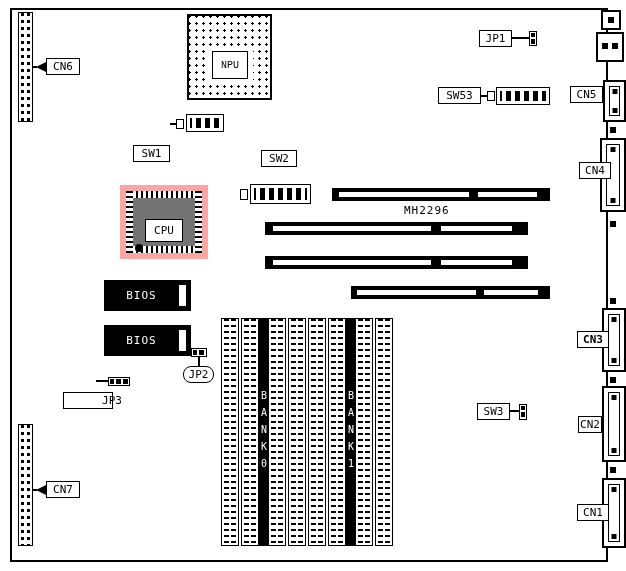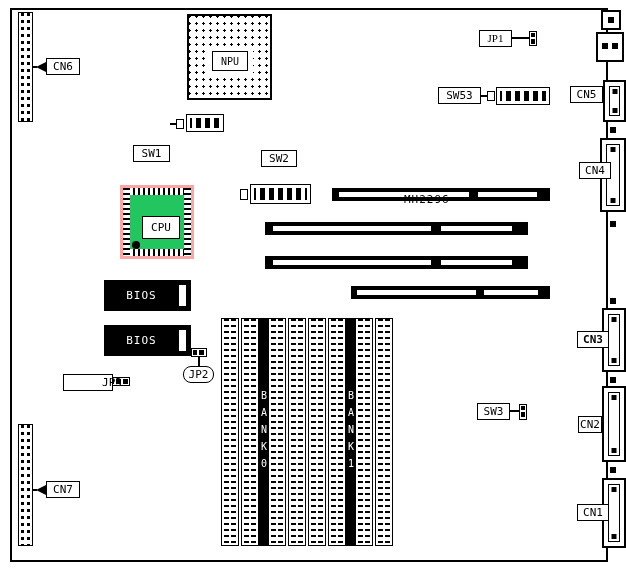--- a/index.html
+++ b/index.html
@@ -15,24 +15,24 @@
     background-image:
       linear-gradient(to right,#fff 0 2px,transparent 2px 5px,#fff 5px 8px,transparent 8px 11px,#fff 11px 13px),
       repeating-linear-gradient(to bottom,#000 0 3px,#fff 3px 7px);}
   
   .arrow-left{width:0;height:0;border-top:5px solid transparent;border-bottom:5px solid transparent;border-right:10px solid #000;z-index:6;}
   .line{background:#000;z-index:4;}
   
   .npu{left:187px;top:14px;width:85px;height:86px;border:2px solid #000;
        background-image:radial-gradient(#000 1.3px,transparent 1.4px);
        background-size:7px 7px;background-position:4px 4px;}
-  .npu-lbl{left:212px;top:51px;width:36px;height:20px;border:1px solid #000;background:#fff;
-       box-shadow:0 0 0 5px #fff;display:flex;align-items:center;justify-content:center;font-size:10px;z-index:3;}
-  
-  .cpu{left:120px;top:185px;width:74px;height:74px;border:3px solid #fca5a5;background:#22c55e;}
+  .npu-lbl{left:212px;top:51px;width:36px;height:28px;border:1px solid #000;background:#fff;
+       box-shadow:0 0 0 5px #fff;display:flex;align-items:center;justify-content:center;font-size:10px;z-index:3;font-family:Liberation Mono, monospace;}
+  
+  .cpu{left:120px;top:185px;width:88px;height:74px;border:6px solid #fca5a5;background:#737373;}
   .pins-h{position:absolute;left:0;right:0;height:7px;background:repeating-linear-gradient(to right,#000 0 2px,#fff 2px 5px);}
   .pins-v{position:absolute;top:0;bottom:0;width:7px;background:repeating-linear-gradient(to bottom,#000 0 2px,#fff 2px 5px);}
   .cpu-lbl{position:absolute;left:19px;top:28px;width:36px;height:21px;border:1px solid #000;background:#fff;
        display:flex;align-items:center;justify-content:center;font-size:11px;}
   .cpu-dot{position:absolute;left:9px;top:53px;width:8px;height:8px;border-radius:50%;background:#000;}
   
   .dip{border:1px solid #000;background:#fff;padding:3px;background-clip:content-box;
        background-image:repeating-linear-gradient(to right,#000 0 5px,#fff 5px 9px);}
   .dip-lead{border:1px solid #000;background:#fff;}
   
@@ -80,21 +80,21 @@
 <div class="abs lbl" style="left:46px;top:58px;width:34px;">CN6</div>
 
 <div class="abs npu"></div>
 <div class="abs npu-lbl">NPU</div>
 
 <div class="abs lbl" style="left:133px;top:115px;width:37px;margin-top:30px;">SW1</div>
 <div class="abs line" style="left:170px;top:123px;width:6px;height:2px;"></div>
 <div class="abs dip-lead" style="left:176px;top:119px;width:8px;height:10px;"></div>
 <div class="abs dip" style="left:186px;top:114px;width:38px;height:18px;"></div>
 
-<div class="abs lbl" style="left:479px;top:30px;width:33px;font-family:Liberation Serif, serif;">JP1</div>
+<div class="abs lbl" style="left:479px;top:30px;width:33px;">JP1</div>
 <div class="abs line" style="left:512px;top:37px;width:17px;height:2px;"></div>
 <div class="abs jmp-v" style="left:529px;top:31px;width:8px;height:15px;"></div>
 
 <div class="abs portA">
     <span class="pad"></span>
   </div>
 <div class="abs portB">
     <span class="pad1"></span>
     <span class="pad2"></span>
   </div>
@@ -128,21 +128,21 @@
   <div class="pins-v" style="left:0;"></div>
   <div class="pins-v" style="right:0;"></div>
   <div class="cpu-dot"></div>
   <div class="cpu-lbl">CPU</div>
 </div>
 
 <div class="abs slot" style="left:332px;top:188px;width:218px;">
   <div class="slit slit1"></div>
   <div class="slit slit2"></div>
 </div>
-<div class="abs model" style="left:404px;top:193px;">MH2296</div>
+<div class="abs model" style="left:404px;top:204px;">MH2296</div>
 <div class="abs slot" style="left:265px;top:222px;width:263px;">
   <div class="slit slit1"></div>
   <div class="slit slit2"></div>
 </div>
 <div class="abs slot" style="left:265px;top:256px;width:263px;">
   <div class="slit slit1"></div>
   <div class="slit slit2"></div>
 </div>
 <div class="abs slot" style="left:351px;top:286px;width:199px;">
   <div class="slit slit1"></div>
@@ -155,21 +155,21 @@
 </div>
 <div class="abs bios" style="top:325px;">
   <span>BIOS</span>
   <span class="bios-notch"></span>
 </div>
 
 <div class="abs jmp-h" style="left:191px;top:348px;width:16px;height:9px;"></div>
 <div class="abs line" style="left:198px;top:357px;width:2px;height:9px;"></div>
 <div class="abs lbl" style="left:183px;top:366px;width:31px;border-radius:8px;">JP2</div>
 
-<div class="abs lbl" style="left:63px;top:374px;width:33px;padding-left:48px;">JP3</div>
+<div class="abs lbl" style="left:63px;top:392px;width:33px;padding-left:48px;">JP3</div>
 <div class="abs line" style="left:96px;top:380px;width:12px;height:2px;"></div>
 <div class="abs jmp-h" style="left:108px;top:377px;width:22px;height:9px;"></div>
 
 <div class="abs simm" style="left:221px;"></div>
 <div class="abs simm" style="left:241px;"></div>
 <div class="abs bank" style="left:259px;">BANK0</div>
 <div class="abs simm" style="left:268px;"></div>
 <div class="abs simm" style="left:288px;"></div>
 
 <div class="abs simm" style="left:308px;"></div>

